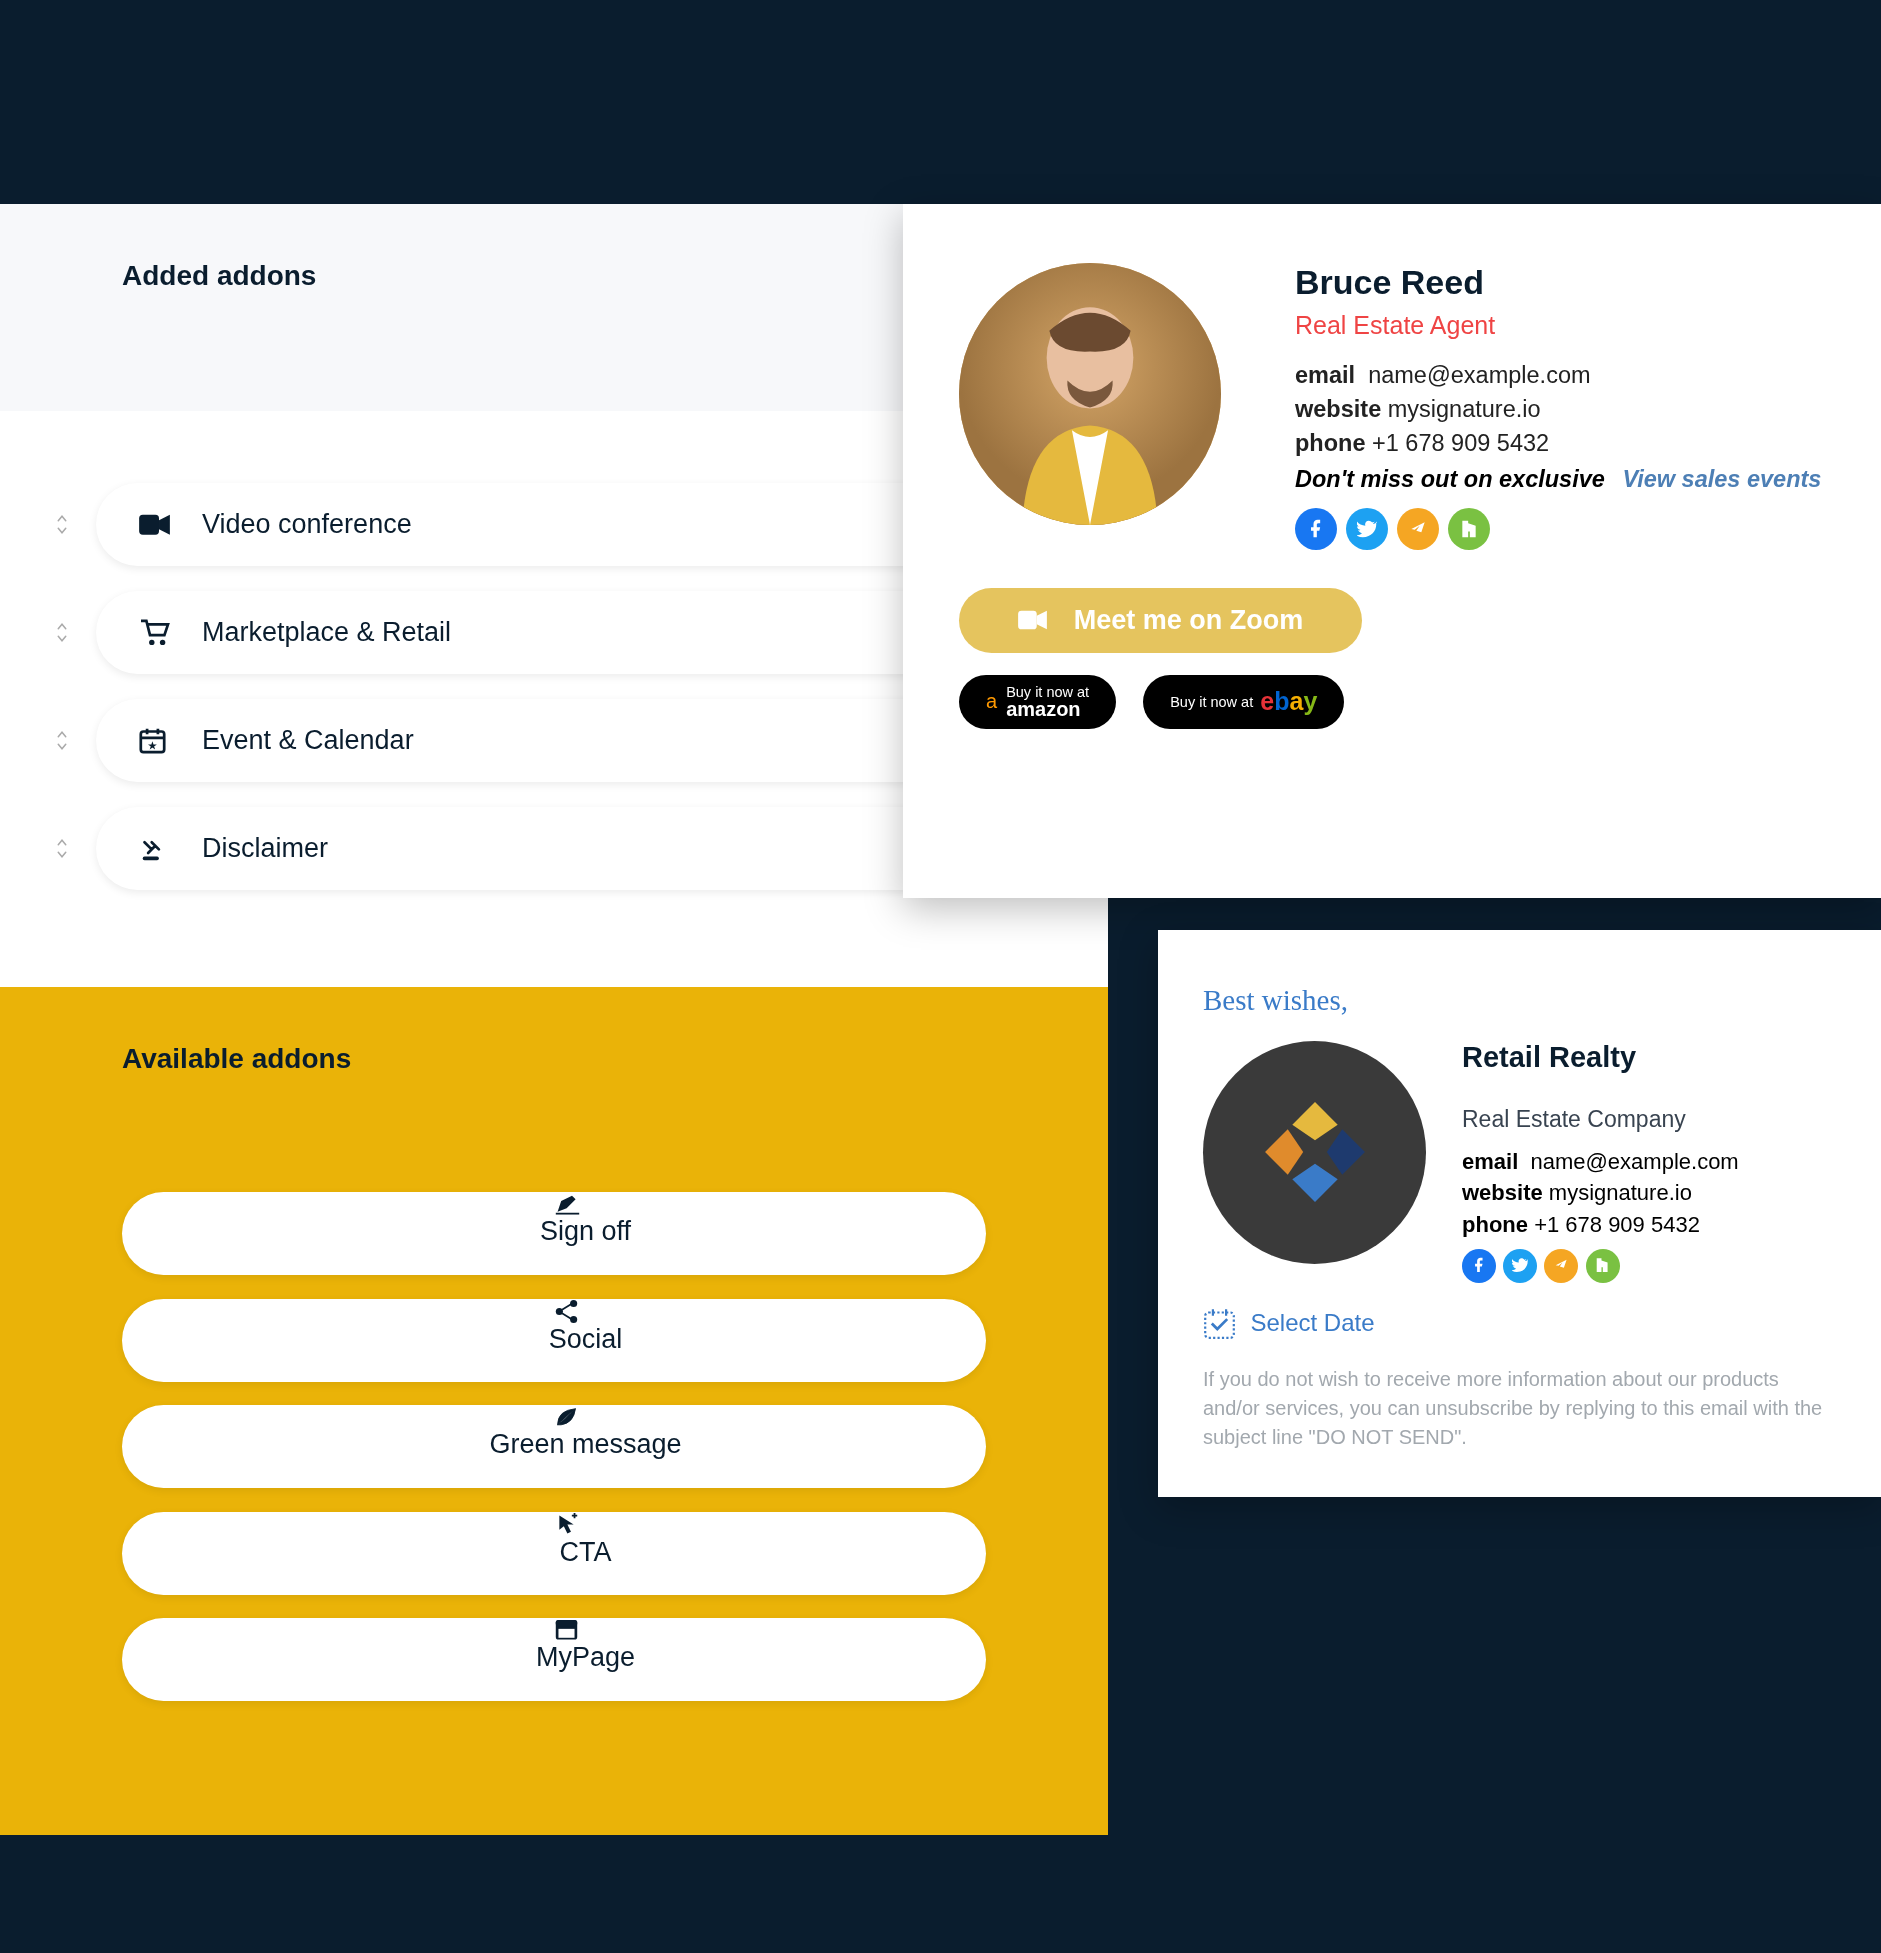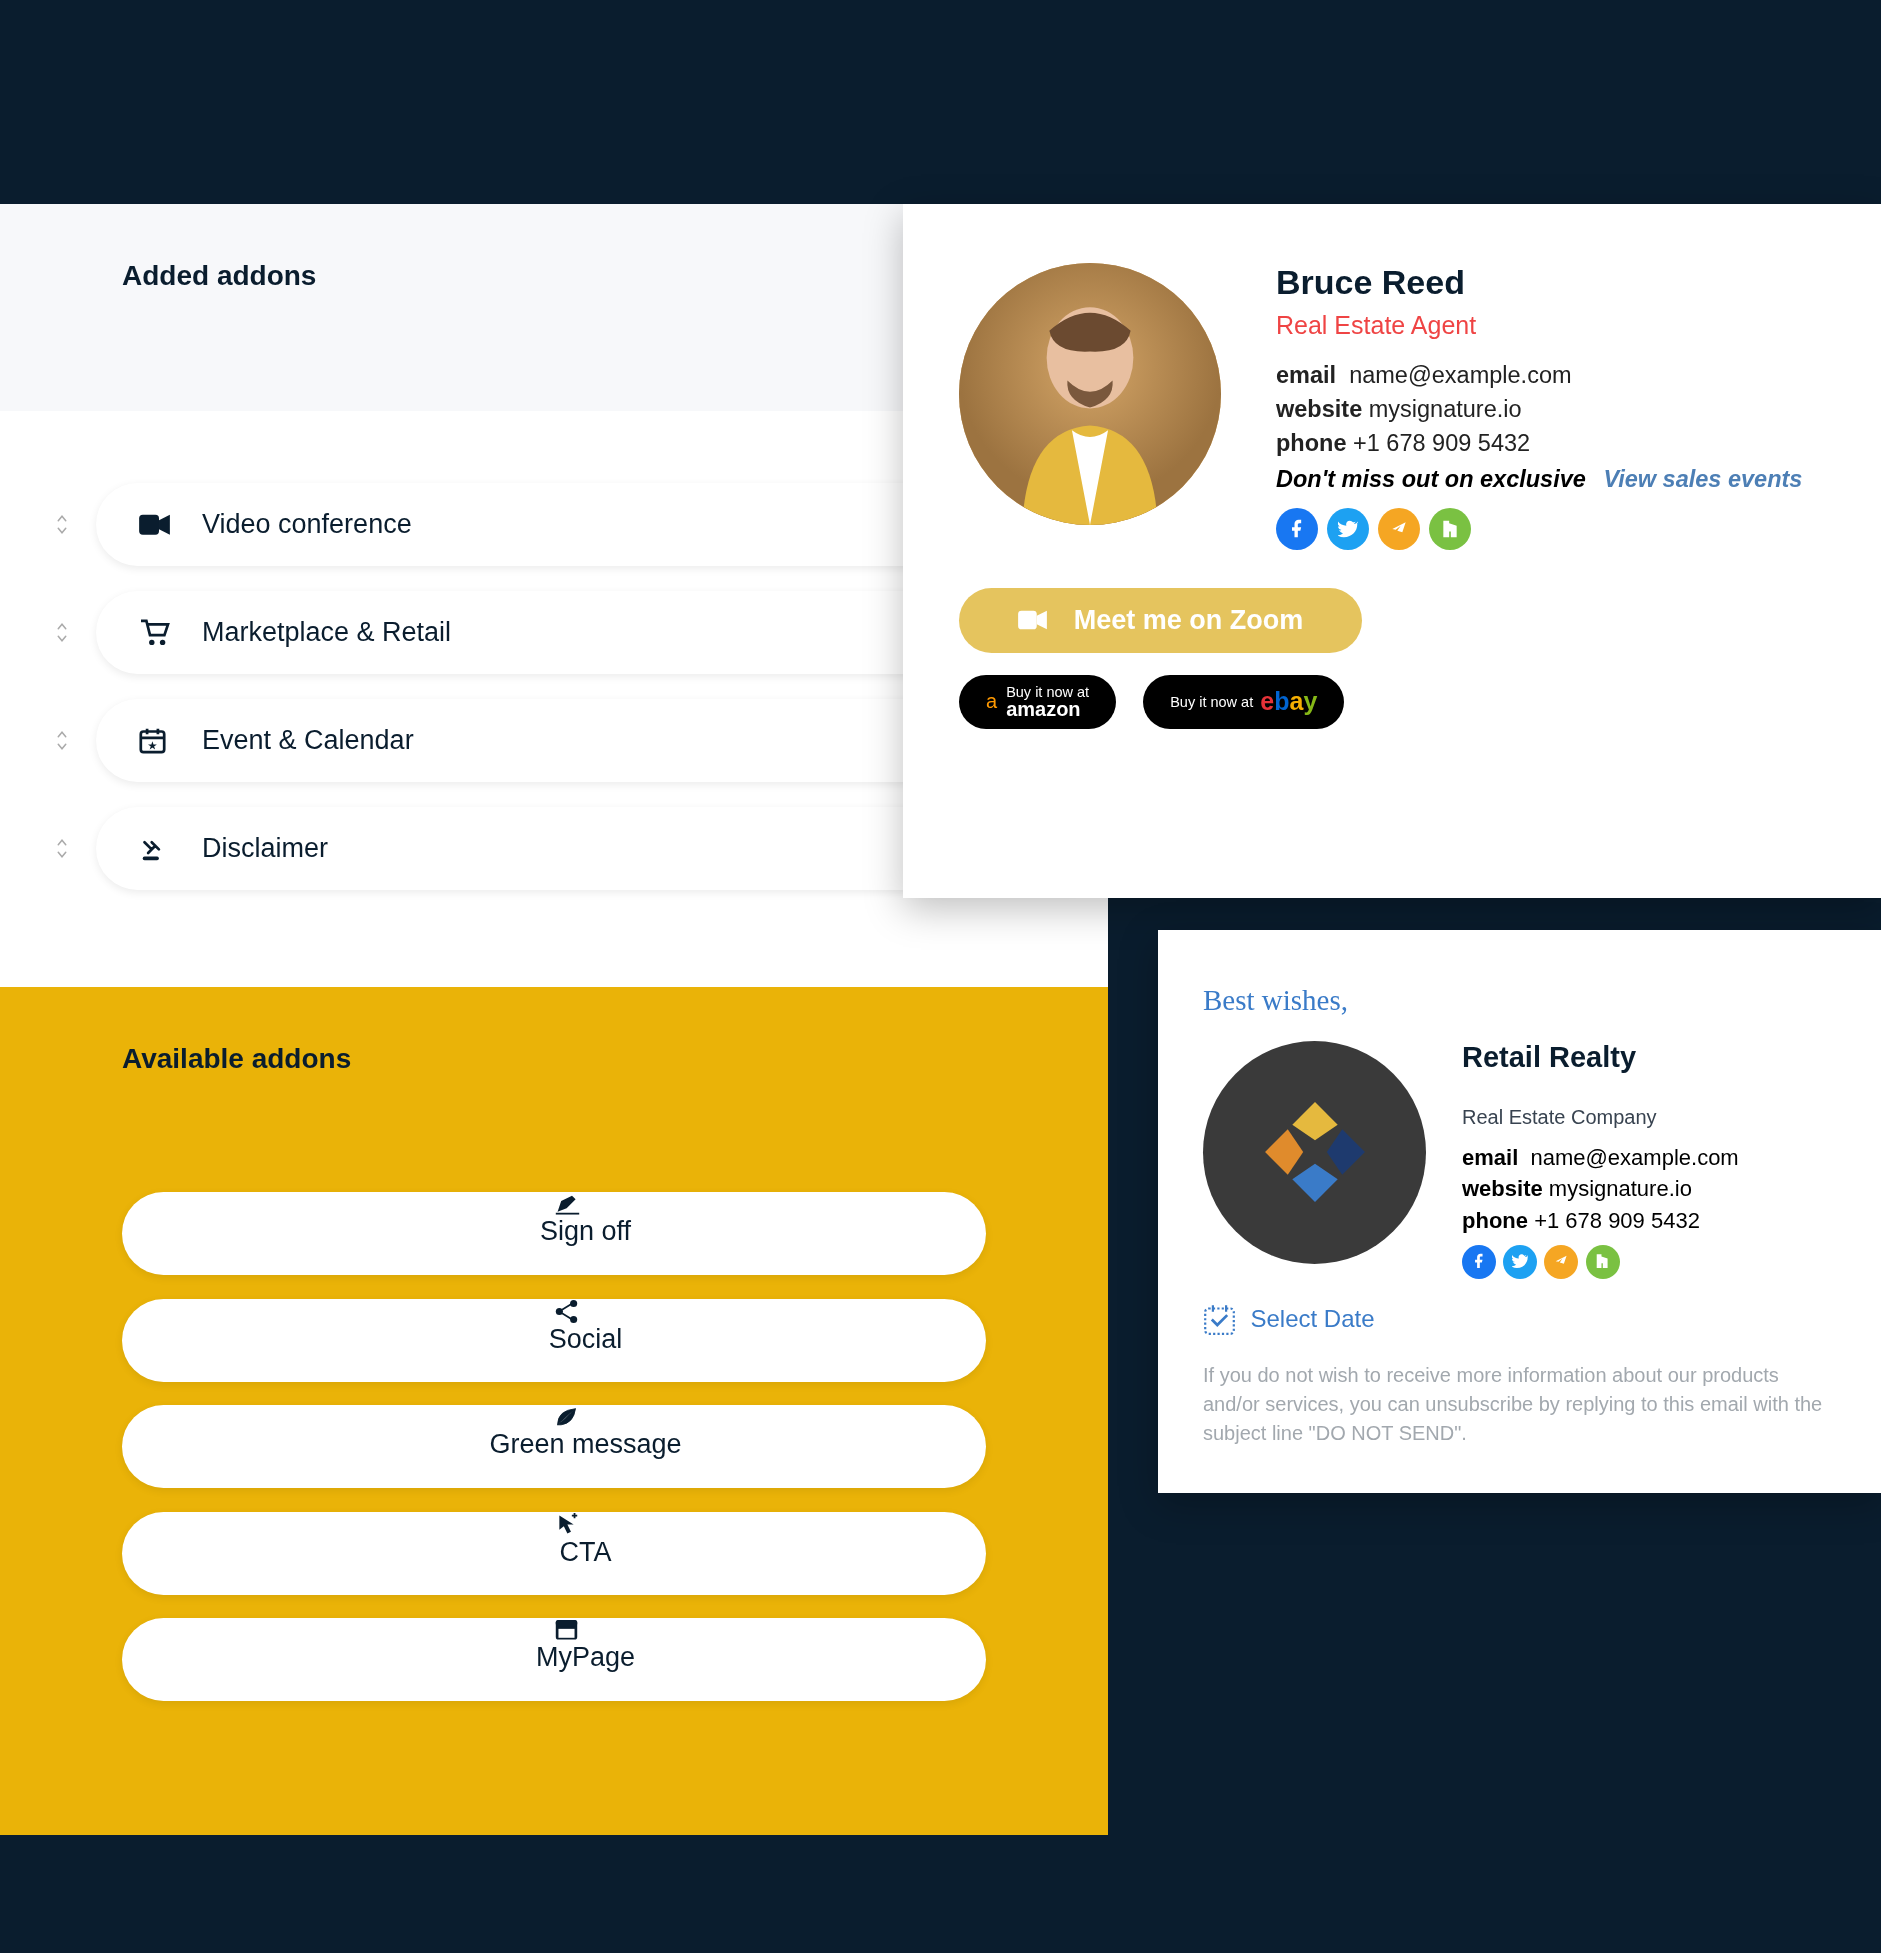--- a/index.html
+++ b/index.html
@@ -18,21 +18,21 @@
 .sort-handle svg { width: 18px; height: 25px; }
 .addon-pill { flex: 1; background: #fff; border-radius: 54px; height: 83px; display: flex; align-items: center; padding-left: 43px; box-shadow: 0 2.7px 9px rgba(0,0,0,0.08); }
 .addon-pill .icon { width: 43px; color: #0a1d2e; display: flex; align-items: center; }
 .addon-pill .label { font-size: 27px; color: #0a1d2e; font-weight: 400; margin-left: 20px; }
 
 .available .addon-row { margin-bottom: 23.5px; }
 .available .addon-pill { height: 83px; flex-direction: column; }
 
 
 .preview-card { position: absolute; left: 903px; top: 204px; width: 979px; height: 694px; background: #fff; box-shadow: 0 11px 36px rgba(0,0,0,0.25); padding: 59px 45px 36px 56px; }
-.preview-top { display: flex; gap: 55px; }
+.preview-top { display: flex; gap: 74px; }
 .avatar { width: 262px; height: 262px; border-radius: 50%; background: linear-gradient(135deg, #c79d5e, #e8b566); position: relative; overflow: hidden; }
 .avatar svg { width: 100%; height: 100%; }
 .info-col { flex: 1; }
 .name { font-size: 34px; font-weight: 700; color: #0a1d2e; margin-bottom: 9px; }
 .role { font-size: 25px; color: #ef4444; margin-bottom: 22px; }
 .info-line { font-size: 23.5px; margin-bottom: 7.2px; color: #222; }
 .info-line .lbl { font-weight: 700; }
 .promo-line { font-size: 23.5px; margin-top: 9px; }
 .promo-line .bold { font-weight: 700; font-style: italic; color: #000; }
 .promo-line .link { font-weight: 700; font-style: italic; color: #4d7fb5; margin-left: 11px; }
@@ -55,21 +55,21 @@
 .ebay-logo span:nth-child(2){ color:#0064d2; }
 .ebay-logo span:nth-child(3){ color:#f5af02; }
 .ebay-logo span:nth-child(4){ color:#86b817; }
 
 
 .preview-card2 { position: absolute; left: 1158px; top: 930px; width: 724px; background: #fff; box-shadow: 0 11px 36px rgba(0,0,0,0.25); padding: 54px 45px 45px 45px; }
 .best-wishes { font-family: cursive; font-size: 29px; color: #3a7bc8; margin-bottom: 23.5px; }
 .preview2-top { display: flex; gap: 36px; }
 .logo-circle { width: 223px; height: 223px; border-radius: 50%; background: #3a3a3a; display: flex; align-items: center; justify-content: center; position: relative; }
 .company-name { font-size: 29px; font-weight: 700; color: #0a1d2e; margin-bottom: 7.2px; }
-.company-role { font-size: 20px; color: #384350; margin-bottom: 16.3px; margin-top: 32px; }
+.company-role { font-size: 23px; color: #384350; margin-bottom: 16.3px; margin-top: 32px; }
 .info2-line { font-size: 22px; margin-bottom: 5.4px; }
 .info2-line .lbl { font-weight: 700; }
 .social-row2 { display: flex; gap: 7.2px; margin-top: 11px; }
 .social-ic2 { width: 34px; height: 34px; border-radius: 50%; display: flex; align-items: center; justify-content: center; color: #fff; font-size: 16.3px; }
 
 .select-date { margin-top: 24px; display: flex; align-items: center; gap: 14.5px; color: #3a7bc8; font-size: 24px; cursor: pointer; }
 .disclaimer-text { margin-top: 25px; font-size: 20px; color: #a2a8ae; line-height: 1.45; }
 
 .diamond-group { position: relative; width: 118px; height: 118px; }
 .diamond-group svg { position: absolute; }

